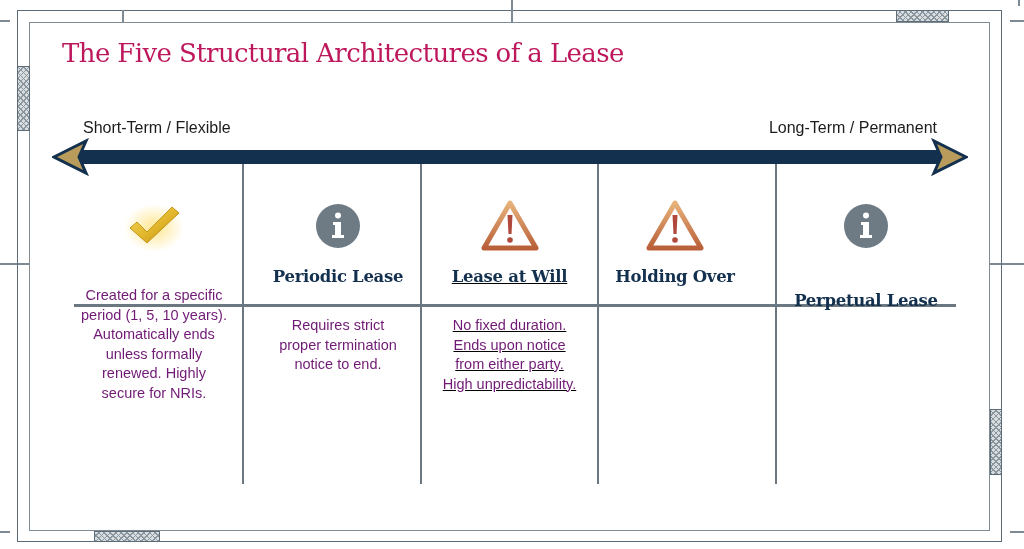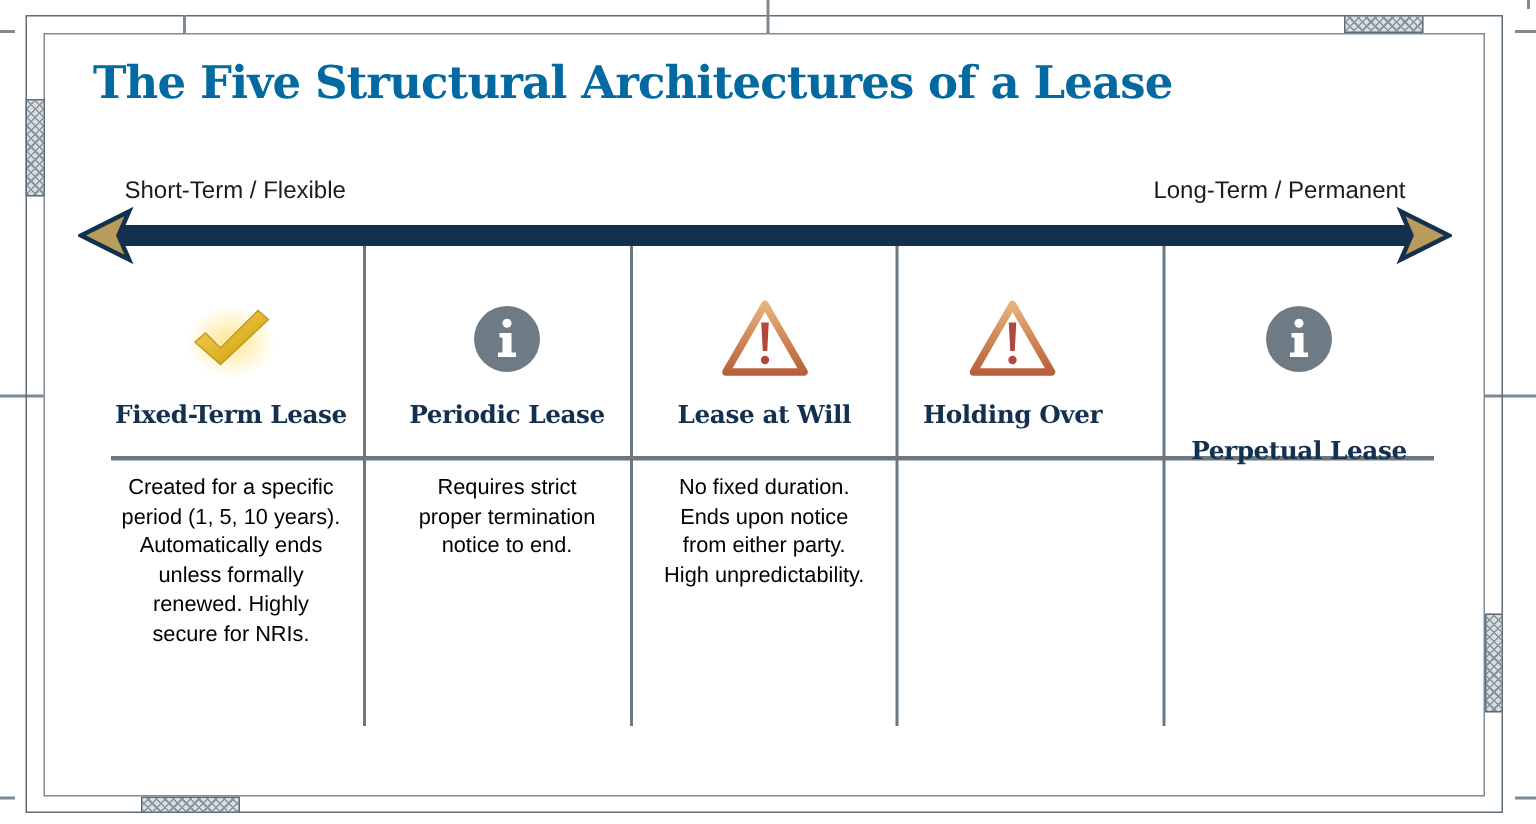--- a/index.html
+++ b/index.html
@@ -20,22 +20,22 @@
   .hatch {
     position: absolute;
     background-color: #d9dde0;
     background-image:
       repeating-linear-gradient(45deg, #8a969e 0 1px, transparent 1px 4px),
       repeating-linear-gradient(-45deg, #8a969e 0 1px, transparent 1px 4px);
     border: 1px solid #5e6c77; box-sizing: border-box;
   }
   .title {
     position: absolute; left: 62px; top: 38px;
-    font-family: "DejaVu Serif", serif; font-weight: bold;
-    font-size: 30px; color: #0369a1; letter-spacing: -0.6px;
+    font-family: "DejaVu Serif", serif; font-weight: normal;
+    font-size: 26px; color: #be185d; letter-spacing: -0.6px;
     margin: 0; white-space: nowrap;
   }
   .spectrum-label {
     position: absolute; top: 119px; font-size: 16px; color: #1c1c1c;
   }
   .spectrum-label.left { left: 83px; }
   .spectrum-label.right { right: 87px; }
   .arrow { position: absolute; left: 52px; top: 138px; width: 916px; height: 40px; }
   .grid { position: absolute; left: 66px; top: 164px; width: 888px; height: 322px; }
   .col {
@@ -46,21 +46,21 @@
   .hline { position: absolute; left: 8px; width: 882px; top: 140px; height: 2.5px; background: #6b7882; }
   .icon-wrap {
     height: 60px; margin-top: 32px; display: flex; align-items: center; justify-content: center;
   }
   .col-title {
     margin-top: 11px; font-family: "DejaVu Serif", serif; font-weight: bold;
     font-size: 16.5px; color: #13304f; white-space: nowrap; letter-spacing: -0.3px;
   }
   .col-desc {
     margin-top: 30px; font-size: 14.5px; line-height: 19.5px;
-    color: #000000; text-align: center;
+    color: #701a75; text-align: center;
   }
   .col-desc p { margin: 0; }
   .col-desc p + p { margin-top: 2px; }
 </style>
 </head>
 <body>
 
 <div class="tick" style="left:511px;top:0;width:1.5px;height:10px;"></div>
 <div class="tick" style="left:0;top:20px;width:10px;height:1.5px;"></div>
 <div class="tick" style="left:0;top:263px;width:29px;height:1.5px;"></div>
@@ -109,21 +109,20 @@
           <linearGradient id="gold" x1="0" y1="0" x2="1" y2="1">
             <stop offset="0%" stop-color="#f7d55c"></stop>
             <stop offset="55%" stop-color="#e0b52a"></stop>
             <stop offset="100%" stop-color="#b98d14"></stop>
           </linearGradient>
         </defs>
         <ellipse cx="32" cy="30" rx="30" ry="24" fill="url(#glow)"></ellipse>
         <path d="M8 30 L15 24 L25 34 L50 9 L57 15 L25 45 Z" fill="url(#gold)" stroke="#c4971b" stroke-width="1"></path>
       </svg>
     </div>
-    <div class="col-title">Fixed-Term Lease</div>
     <div class="col-desc">
       <p>
         <span>Created for a specific</span><br>
         <span>period (1, 5, 10 years).</span><br>
         <span>Automatically ends</span><br>
         <span>unless formally</span><br>
         <span>renewed. Highly</span><br>
         <span>secure for NRIs.</span>
       </p>
     </div>
@@ -140,21 +139,21 @@
     <div class="col-title">Periodic Lease</div>
     <div class="col-desc">
       <p>
         <span>Requires strict</span><br>
         <span>proper termination</span><br>
         <span>notice to end.</span>
       </p>
     </div>
   </div>
 
-  <div class="col" style="left:356px;width:175px;">
+  <div class="col" style="left:356px;width:175px;text-decoration:underline;">
     <div class="icon-wrap">
       <svg width="58" height="52" viewBox="0 0 58 52">
         <defs>
           <linearGradient id="warnEdge" x1="0" y1="0" x2="0" y2="1">
             <stop offset="0%" stop-color="#e7b27a"></stop>
             <stop offset="100%" stop-color="#b9603a"></stop>
           </linearGradient>
         </defs>
         <path d="M29 3 L55 48 L3 48 Z" fill="#ffffff" stroke="url(#warnEdge)" stroke-width="5" stroke-linejoin="round"></path>
         <path d="M26.5 15 H31.5 L30.5 34 H27.5 Z" fill="#b0483c"></path>

